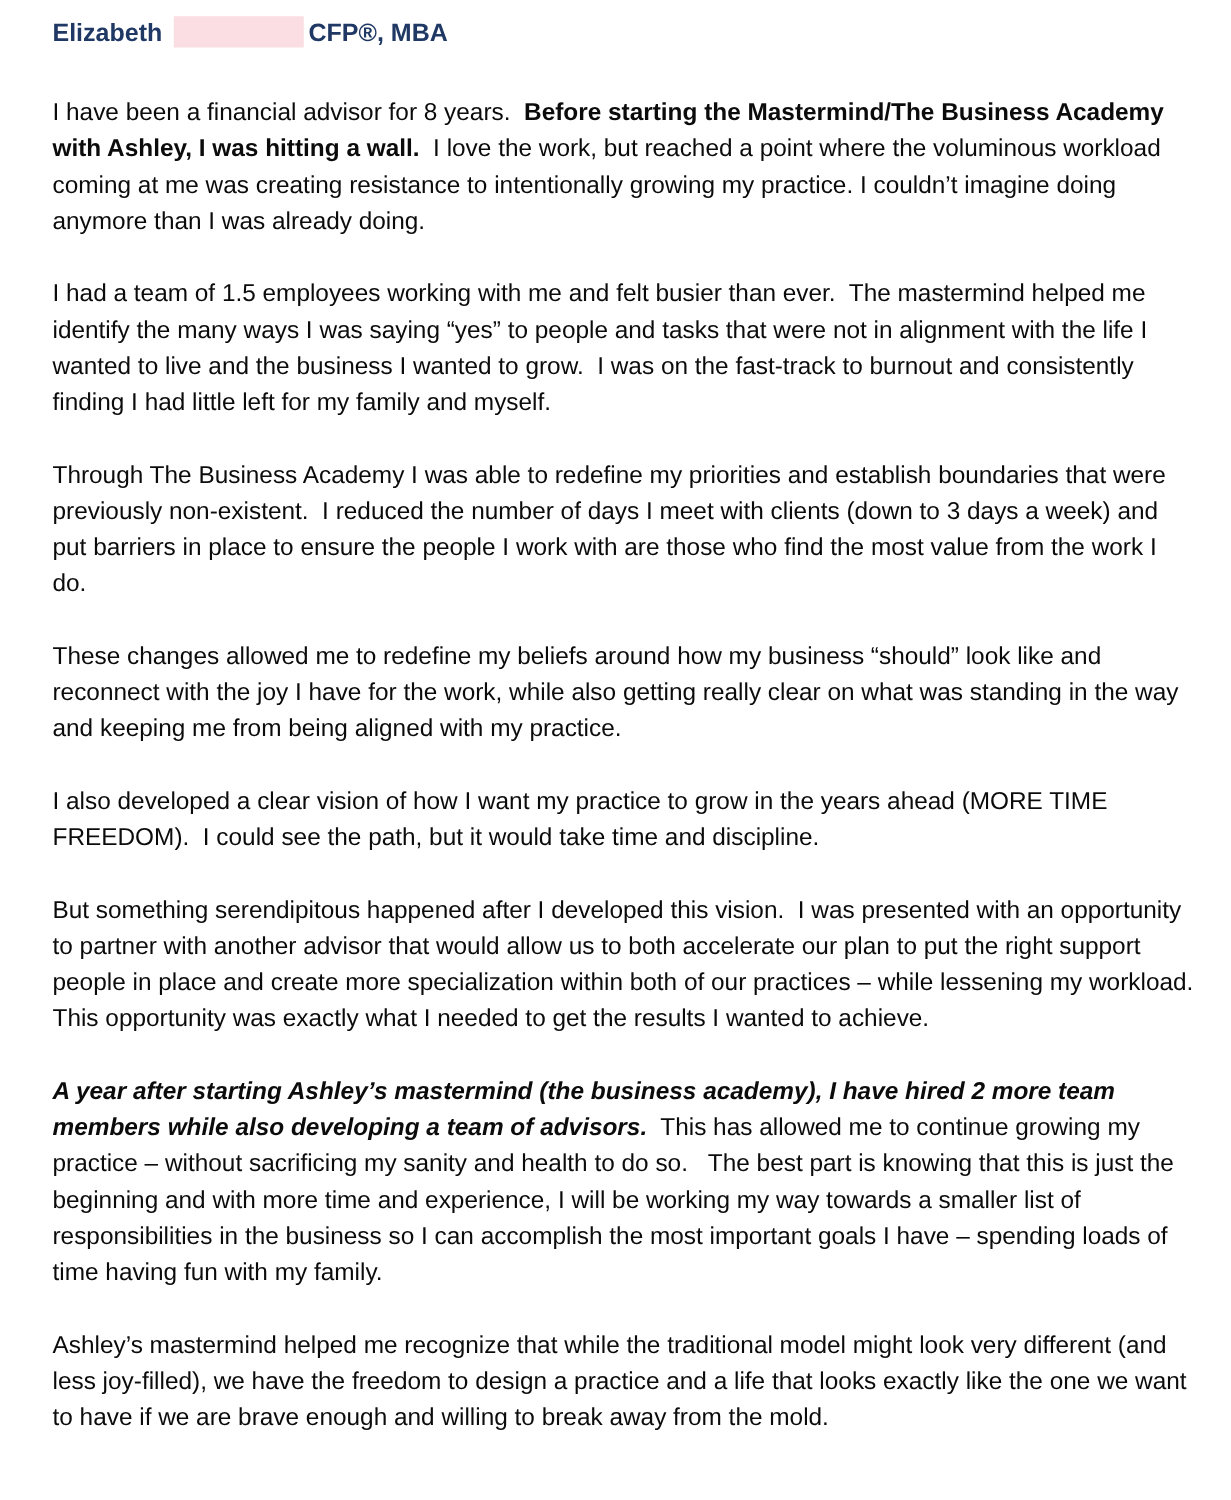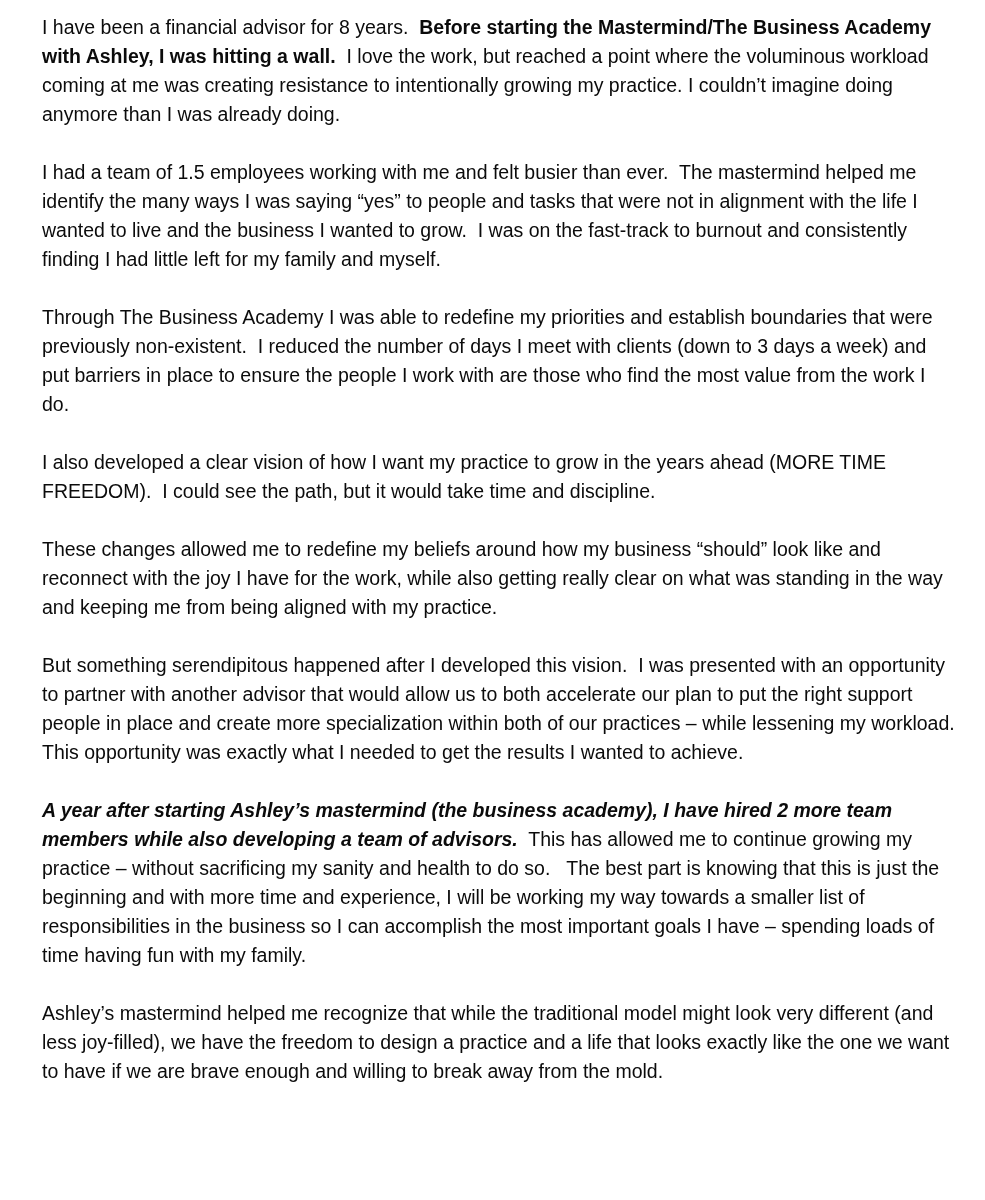--- a/index.html
+++ b/index.html
@@ -49,24 +49,25 @@
     white-space: pre-wrap;
   }
   .seg-regular { font-weight: 400; font-style: normal; }
   .seg-bold { font-weight: 700; font-style: normal; }
   .seg-bold-italic { font-weight: 700; font-style: italic; text-align: center; }
 </style>
 </head>
 <body style="background: rgb(255, 255, 255);">
 
 <div class="page">
+  <div class="header"><span>Elizabeth</span><span class="redaction"></span><span>CFP®, MBA</span></div>
 
   <div class="body-text">
       <p><span class="seg-regular">I have been a financial advisor for 8 years.  </span><span class="seg-bold">Before starting the Mastermind/The Business Academy with Ashley, I was hitting a wall.</span><span class="seg-regular">  I love the work, but reached a point where the voluminous workload coming at me was creating resistance to intentionally growing my practice. I couldn’t imagine doing anymore than I was already doing.</span></p>
       <p><span class="seg-regular">I had a team of 1.5 employees working with me and felt busier than ever.  The mastermind helped me identify the many ways I was saying “yes” to people and tasks that were not in alignment with the life I wanted to live and the business I wanted to grow.  I was on the fast-track to burnout and consistently finding I had little left for my family and myself.</span></p>
       <p><span class="seg-regular">Through The Business Academy I was able to redefine my priorities and establish boundaries that were previously non-existent.  I reduced the number of days I meet with clients (down to 3 days a week) and put barriers in place to ensure the people I work with are those who find the most value from the work I do.</span></p>
+      <p><span class="seg-regular">These changes allowed me to redefine my beliefs around how my business “should” look like and reconnect with the joy I have for the work, while also getting really clear on what was standing in the way and keeping me from being aligned with my practice.</span></p>
       <p><span class="seg-regular">I also developed a clear vision of how I want my practice to grow in the years ahead (MORE TIME FREEDOM).  I could see the path, but it would take time and discipline.</span></p>
-      <p><span class="seg-regular">These changes allowed me to redefine my beliefs around how my business “should” look like and reconnect with the joy I have for the work, while also getting really clear on what was standing in the way and keeping me from being aligned with my practice.</span></p>
       <p><span class="seg-regular">But something serendipitous happened after I developed this vision.  I was presented with an opportunity to partner with another advisor that would allow us to both accelerate our plan to put the right support people in place and create more specialization within both of our practices – while lessening my workload.  This opportunity was exactly what I needed to get the results I wanted to achieve.</span></p>
       <p><span class="seg-bold-italic">A year after starting Ashley’s mastermind (the business academy), I have hired 2 more team members while also developing a team of advisors.</span><span class="seg-regular">  This has allowed me to continue growing my practice – without sacrificing my sanity and health to do so.   The best part is knowing that this is just the beginning and with more time and experience, I will be working my way towards a smaller list of responsibilities in the business so I can accomplish the most important goals I have – spending loads of time having fun with my family.</span></p>
       <p><span class="seg-regular">Ashley’s mastermind helped me recognize that while the traditional model might look very different (and less joy-filled), we have the freedom to design a practice and a life that looks exactly like the one we want to have if we are brave enough and willing to break away from the mold.</span></p>
     </div>
 </div>
 
 </body></html>

